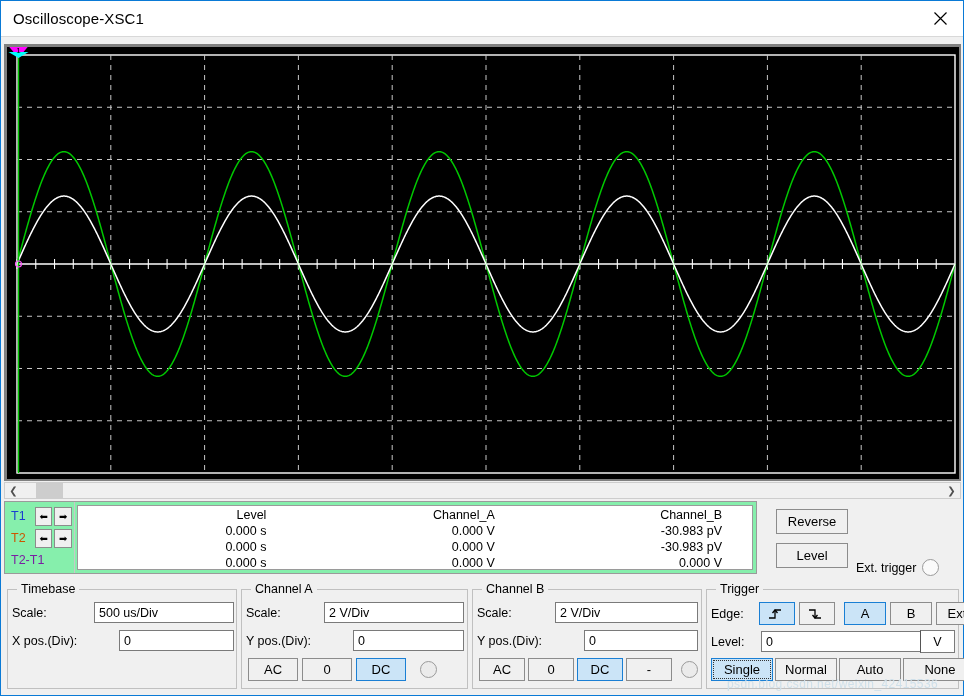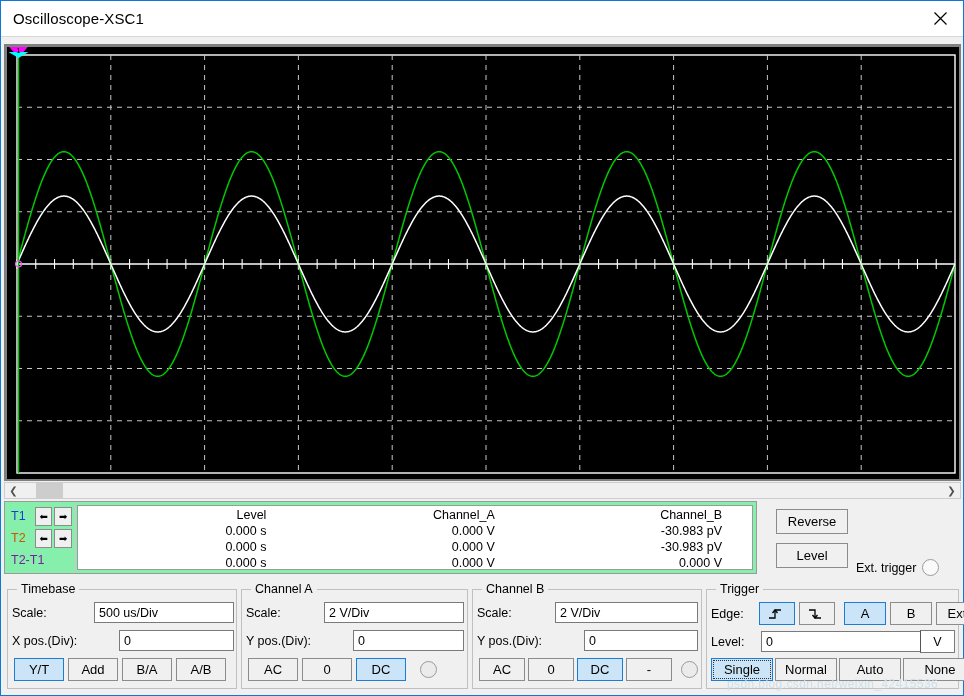--- a/index.html
+++ b/index.html
@@ -347,26 +347,20 @@
   <div class="group" style="left:6px; top:588px; width:230px; height:100px;">
     <span class="legend">Timebase</span>
     <div class="row" style="left:4px; top:12px;">
       <span class="lbl" style="width:82px">Scale:</span>
       <span class="field" style="width:140px">500 us/Div</span>
     </div>
     <div class="row" style="left:4px; top:40px;">
       <span class="lbl" style="width:107px">X pos.(Div):</span>
       <span class="field" style="width:115px">0</span>
     </div>
-    <div class="row" style="left:6px; top:68px; gap:4px;">
-      <span class="btn mini-btn sel" style="width:50px">Y/T</span>
-      <span class="btn mini-btn" style="width:50px">Add</span>
-      <span class="btn mini-btn" style="width:50px">B/A</span>
-      <span class="btn mini-btn" style="width:50px">A/B</span>
-    </div>
   </div>
 
   <div class="group" style="left:240px; top:588px; width:227px; height:100px;">
     <span class="legend">Channel A</span>
     <div class="row" style="left:4px; top:12px;">
       <span class="lbl" style="width:78px">Scale:</span>
       <span class="field" style="width:140px">2  V/Div</span>
     </div>
     <div class="row" style="left:4px; top:40px;">
       <span class="lbl" style="width:107px">Y pos.(Div):</span>

